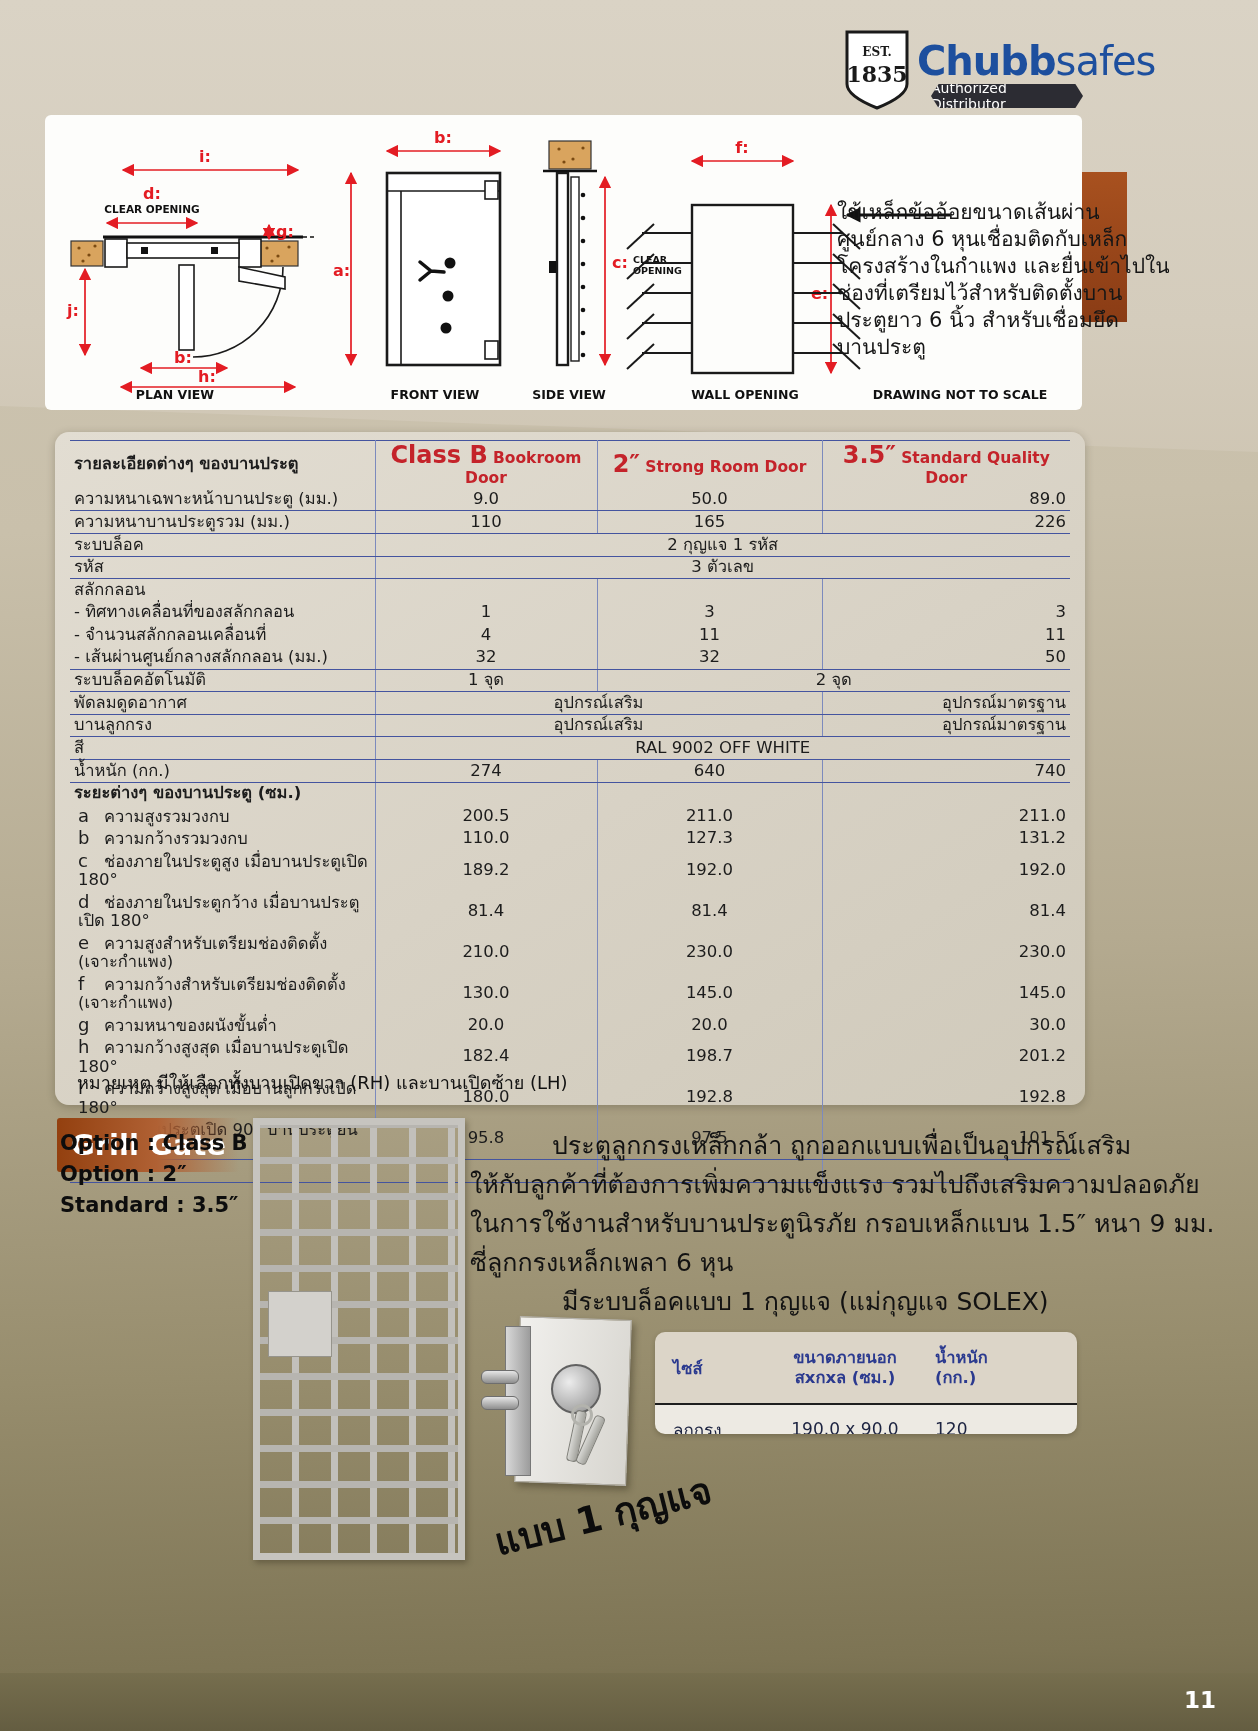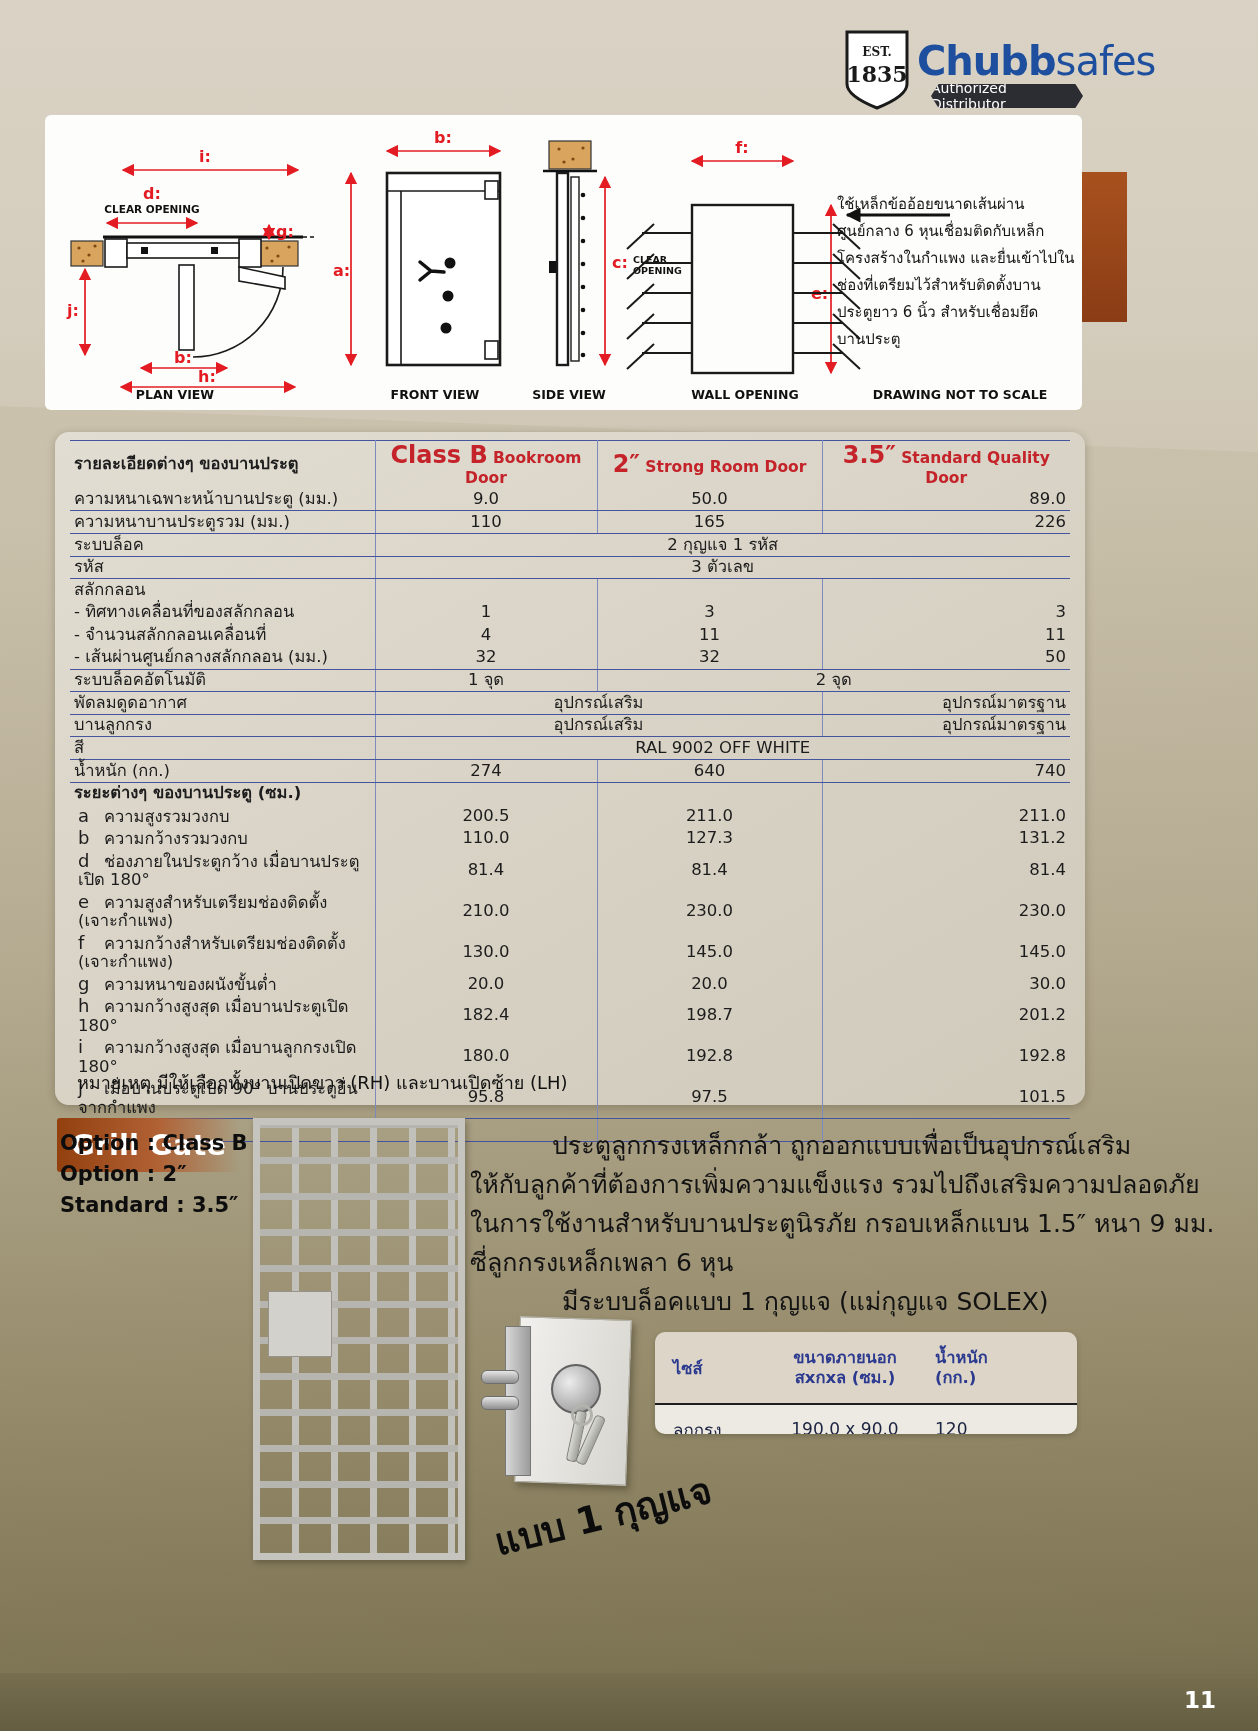--- a/index.html
+++ b/index.html
@@ -18,21 +18,21 @@
   .logo{left:845px;top:30px;width:260px;height:85px;}
   .logo-shield{position:absolute;left:0;top:0;width:64px;height:80px;}
   .logo-text{position:absolute;left:72px;top:8px;white-space:nowrap;color:#1d4f9e;font-size:40px;letter-spacing:-1px;}
   .logo-text .b{font-weight:bold;}
   .logo-ribbon{position:absolute;left:86px;top:54px;width:152px;height:24px;background:#2c2c33;color:#fff;
                font-size:14px;display:flex;align-items:center;justify-content:center;
                clip-path:polygon(0 50%,5% 0,95% 0,100% 50%,95% 100%,5% 100%);}
   
   .draw-box{left:45px;top:115px;width:1037px;height:295px;background:#fdfdfb;border-radius:6px;}
   .caption{position:absolute;top:272px;transform:translateX(-50%);font-size:12.5px;font-weight:bold;color:#111;white-space:nowrap;}
-  .annot{position:absolute;left:792px;top:76px;width:238px;font-size:15px;line-height:27px;color:#161616;white-space:nowrap;}
+  .annot{position:absolute;left:792px;top:84px;width:238px;font-size:21px;line-height:27px;color:#161616;white-space:nowrap;}
   .annot span{display:block;}
   
   .specbox{left:55px;top:432px;width:1030px;height:673px;border-radius:14px;
            background:linear-gradient(150deg,#e2ddd2 0%,#d8d2c5 55%,#d0cabb 100%);
            box-shadow:0 2px 8px rgba(40,35,20,.25);}
   table.spec{border-collapse:collapse;table-layout:fixed;width:1000px;margin:8px 0 0 15px;border-top:1.4px solid #44549f;}
   table.spec td{vertical-align:middle;font-size:16.5px;color:#1c1c1c;line-height:1.12;padding:1px 4px;}
   table.spec tr{height:22.6px;}
   tr.head{height:45px;}
   tr.secrow{height:30px;}
@@ -338,20 +338,26 @@
       <td class="vl c">211.0</td>
       <td class="vl r">211.0</td>
     </tr>
     <tr>
       <td class="lbl" style="padding-left:8px;"><span class="dl">b</span><span>ความกว้างรวมวงกบ</span></td>
       <td class="vl c">110.0</td>
       <td class="vl c">127.3</td>
       <td class="vl r">131.2</td>
     </tr>
     <tr>
+      <td class="lbl" style="padding-left:8px;"><span class="dl">c</span><span>ช่องภายในประตูสูง เมื่อบานประตูเปิด 180°</span></td>
+      <td class="vl c">189.2</td>
+      <td class="vl c">192.0</td>
+      <td class="vl r">192.0</td>
+    </tr>
+    <tr>
       <td class="lbl" style="padding-left:8px;"><span class="dl">d</span><span>ช่องภายในประตูกว้าง เมื่อบานประตูเปิด 180°</span></td>
       <td class="vl c">81.4</td>
       <td class="vl c">81.4</td>
       <td class="vl r">81.4</td>
     </tr>
     <tr>
       <td class="lbl" style="padding-left:8px;"><span class="dl">e</span><span>ความสูงสำหรับเตรียมช่องติดตั้ง (เจาะกำแพง)</span></td>
       <td class="vl c">210.0</td>
       <td class="vl c">230.0</td>
       <td class="vl r">230.0</td>

